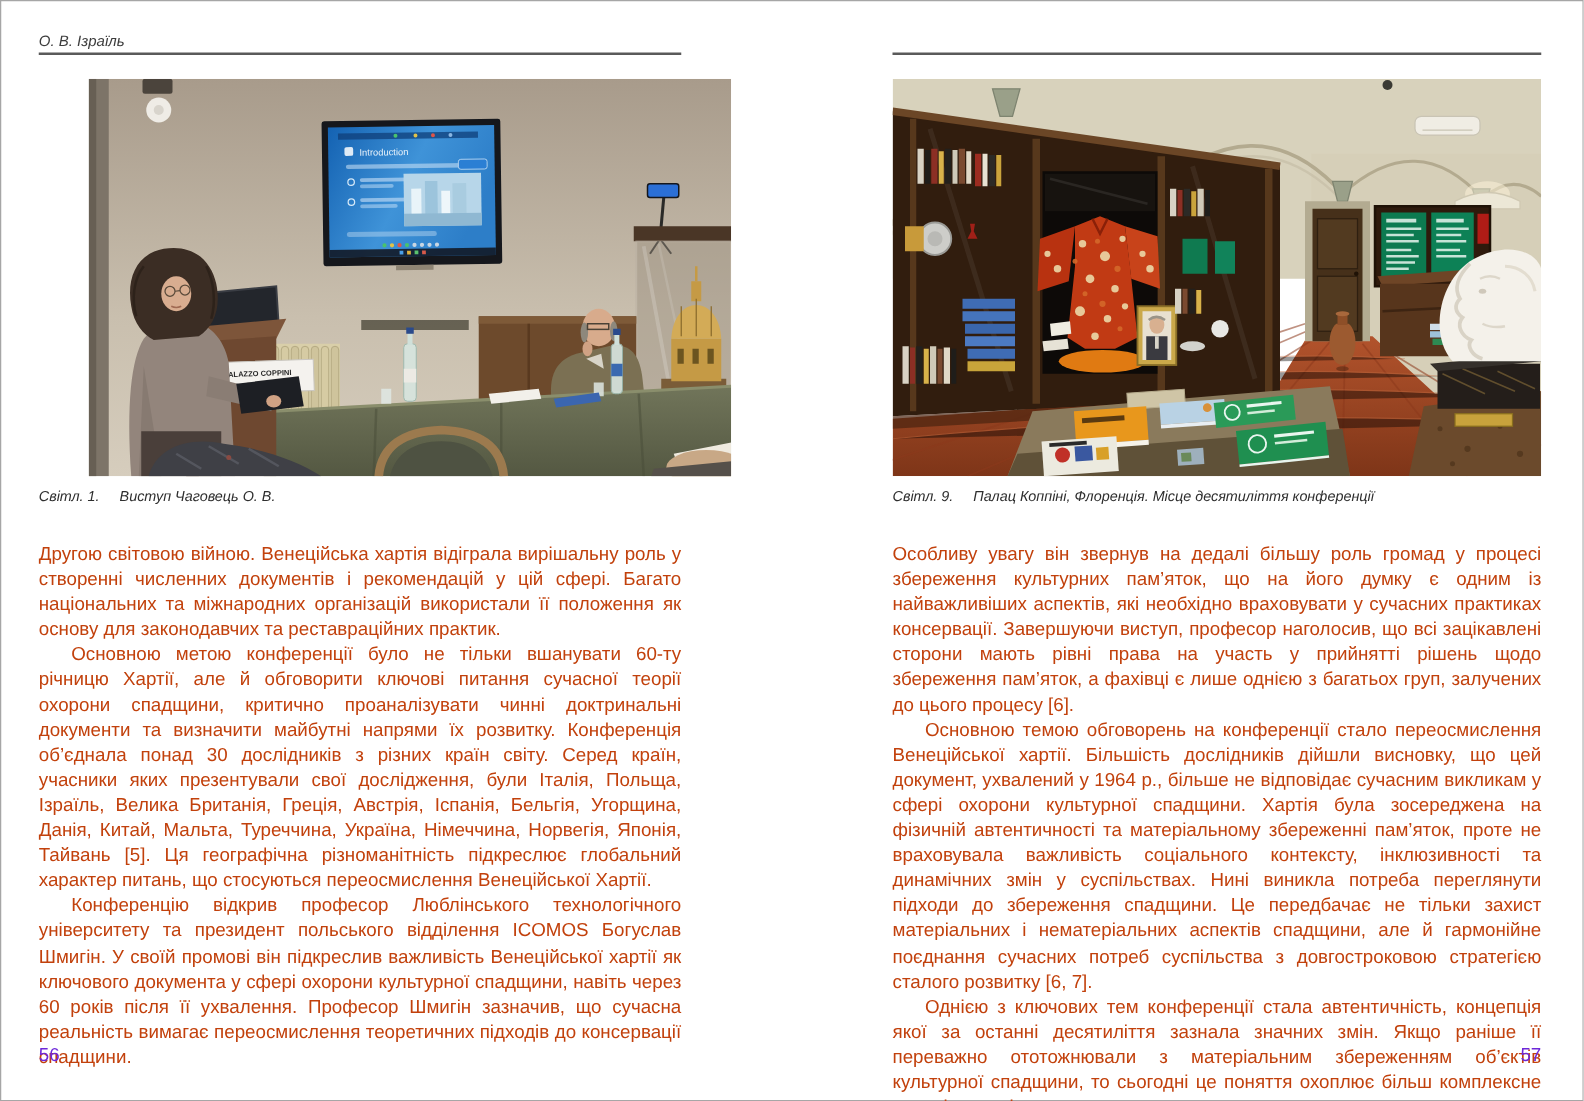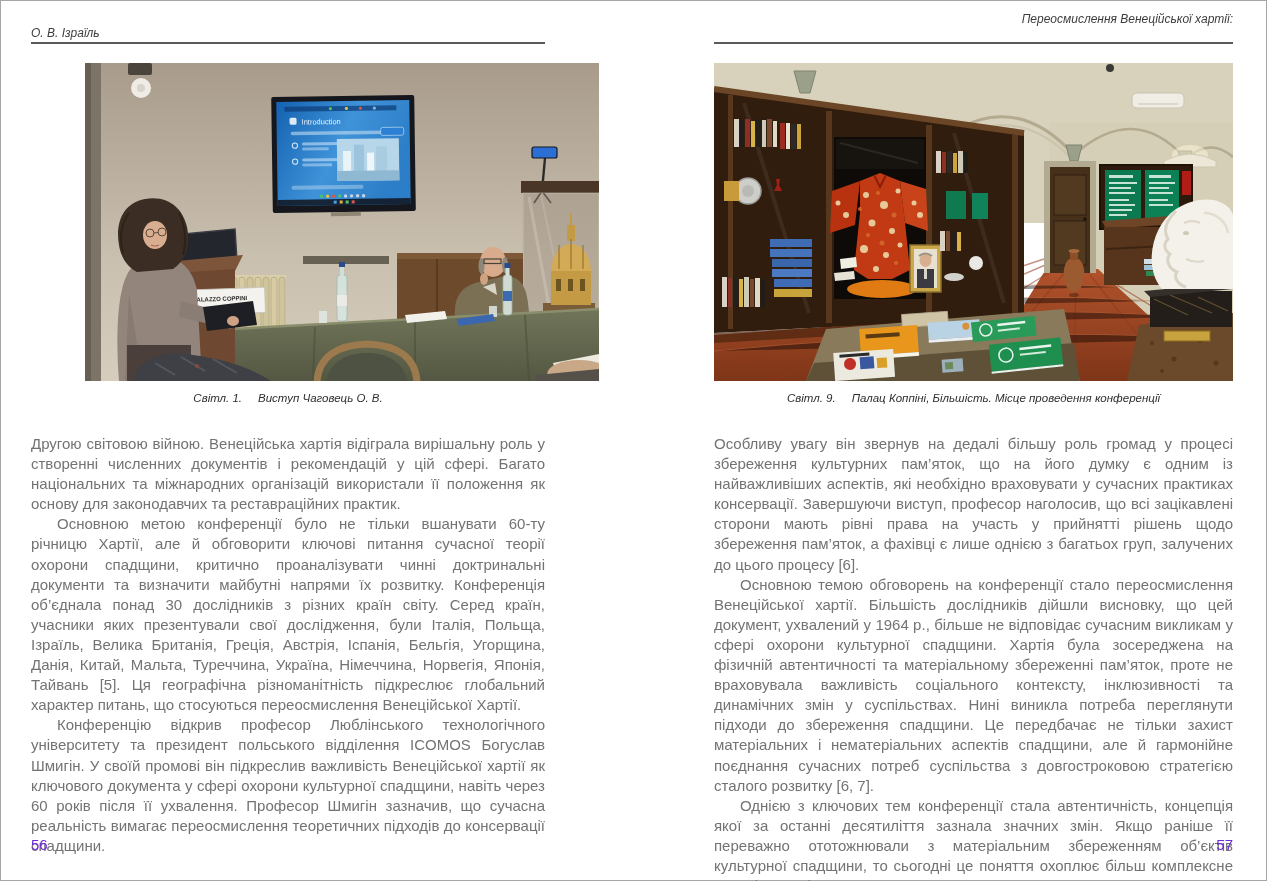--- a/index.html
+++ b/index.html
@@ -6,28 +6,28 @@
   body{width:1267px;height:881px;position:relative;overflow:hidden;
        font-family:"Liberation Sans", sans-serif;}
   .sheet{position:absolute;inset:0;background:#ffffff;border:1px solid #a6a6a6;box-sizing:border-box;}
   .running-head{position:absolute;font-style:italic;font-size:12px;color:#3d3d3d;line-height:13.5px;}
   .rh-left{left:30px;top:26px;}
   .rh-right{left:713px;top:12px;width:519px;text-align:right;}
   .rule{position:absolute;top:41px;height:2px;background:#5a5a5a;}
   .rule-left{left:30px;width:514px;}
   .rule-right{left:713px;width:519px;}
   .photo{position:absolute;top:62px;overflow:hidden;}
-  .photo-left{left:44px;width:514px;height:340px;padding-left:40px;}
+  .photo-left{left:30px;width:514px;height:340px;padding-left:40px;}
   .photo-right{left:713px;width:519px;height:318px;}
   .photo svg{display:block;}
-  .caption{position:absolute;top:391px;font-style:italic;font-size:11.5px;color:#2e2e2e;text-align:center;}
+  .caption{position:absolute;top:391px;font-style:italic;font-size:11.5px;color:#2e2e2e;}
   .cap-left{left:30px;width:514px;}
   .cap-right{left:713px;width:519px;}
   .cap-label{display:inline-block;margin-right:16px;}
-  .bodytext{position:absolute;top:433px;font-size:15px;line-height:20.1px;color:#737373;
+  .bodytext{position:absolute;top:433px;font-size:15px;line-height:20.1px;color:#c2410c;
             text-align:justify;letter-spacing:0;}
   .bt-left{left:30px;width:514px;}
   .bt-right{left:713px;width:519px;}
   .bodytext p{margin:0;text-indent:26px;}
   .bodytext p.first{text-indent:0;}
   .pagenum{position:absolute;top:835px;font-size:15px;color:#6d28d9;}
   .pn-left{left:30px;}
   .pn-right{left:713px;width:519px;text-align:right;}
 </style>
 </head>
@@ -246,21 +246,20 @@
 
   <div class="bodytext bt-left">
     <p class="first">Другою світовою війною. Венеційська хартія відіграла вирішальну роль у створенні численних документів і рекомендацій у цій сфері. Багато національних та міжнародних організацій використали її положення як основу для законодавчих та реставраційних практик.</p>
     <p>Основною метою конференції було не тільки вшанувати 60-ту річницю Хартії, але й обговорити ключові питання сучасної теорії охорони спадщини, критично проаналізувати чинні доктринальні документи та визначити майбутні напрями їх розвитку. Конференція об’єднала понад 30 дослідників з різних країн світу. Серед країн, учасники яких презентували свої дослідження, були Італія, Польща, Ізраїль, Велика Британія, Греція, Австрія, Іспанія, Бельгія, Угорщина, Данія, Китай, Мальта, Туреччина, Україна, Німеччина, Норвегія, Японія, Тайвань [5]. Ця географічна різноманітність підкреслює глобальний характер питань, що стосуються переосмислення Венеційської Хартії.</p>
     <p>Конференцію відкрив професор Люблінського технологічного університету та президент польського відділення ICOMOS Богуслав Шмигін. У своїй промові він підкреслив важливість Венеційської хартії як ключового документа у сфері охорони культурної спадщини, навіть через 60 років після її ухвалення. Професор Шмигін зазначив, що сучасна реальність вимагає переосмислення теоретичних підходів до консервації спадщини.</p>
   </div>
 
   <div class="pagenum pn-left">56</div>
 
   <div class="running-head rh-right">
-    <div>Переосмислення Венеційської хартії:</div>
   </div>
   <div class="rule rule-right"></div>
 
   <figure class="photo photo-right" style="margin:0;">
     <svg width="519" height="318" viewBox="0 0 519 318">
       <defs>
         <linearGradient id="floorG" x1="0" y1="0" x2="0" y2="1">
           <stop offset="0" stop-color="#b2532c"></stop>
             <stop offset="1" stop-color="#7e3518"></stop>
         </linearGradient>
@@ -529,21 +528,21 @@
         </g>
         <g transform="rotate(-4 238 302)">
           <rect x="228" y="296" width="21" height="13" fill="#9eb0bc"></rect>
           <rect x="231" y="299" width="8" height="7" fill="#6a8a5a"></rect>
         </g>
       </g>
     </svg>
   </figure>
 
   <div class="caption cap-right">
-    <span class="cap-label">Світл. 9.</span><span>Палац Коппіні, Більшість. Місце проведення конференції</span>
+    <span class="cap-label">Світл. 9.</span><span>Палац Коппіні, Флоренція. Місце десятиліття конференції</span>
   </div>
 
   <div class="bodytext bt-right">
     <p class="first">Особливу увагу він звернув на дедалі більшу роль громад у процесі збереження культурних пам’яток, що на його думку є одним із найважливіших аспектів, які необхідно враховувати у сучасних практиках консервації. Завершуючи виступ, професор наголосив, що всі зацікавлені сторони мають рівні права на участь у прийнятті рішень щодо збереження пам’яток, а фахівці є лише однією з багатьох груп, залучених до цього процесу [6].</p>
     <p>Основною темою обговорень на конференції стало переосмислення Венеційської хартії. Більшість дослідників дійшли висновку, що цей документ, ухвалений у 1964 р., більше не відповідає сучасним викликам у сфері охорони культурної спадщини. Хартія була зосереджена на фізичній автентичності та матеріальному збереженні пам’яток, проте не враховувала важливість соціального контексту, інклюзивності та динамічних змін у суспільствах. Нині виникла потреба переглянути підходи до збереження спадщини. Це передбачає не тільки захист матеріальних і нематеріальних аспектів спадщини, але й гармонійне поєднання сучасних потреб суспільства з довгостроковою стратегією сталого розвитку [6, 7].</p>
     <p>Однією з ключових тем конференції стала автентичність, концепція якої за останні десятиліття зазнала значних змін. Якщо раніше її переважно ототожнювали з матеріальним збереженням об’єктів культурної спадщини, то сьогодні це поняття охоплює більш комплексне розуміння – від</p>
   </div>
 
   <div class="pagenum pn-right">57</div>
 

